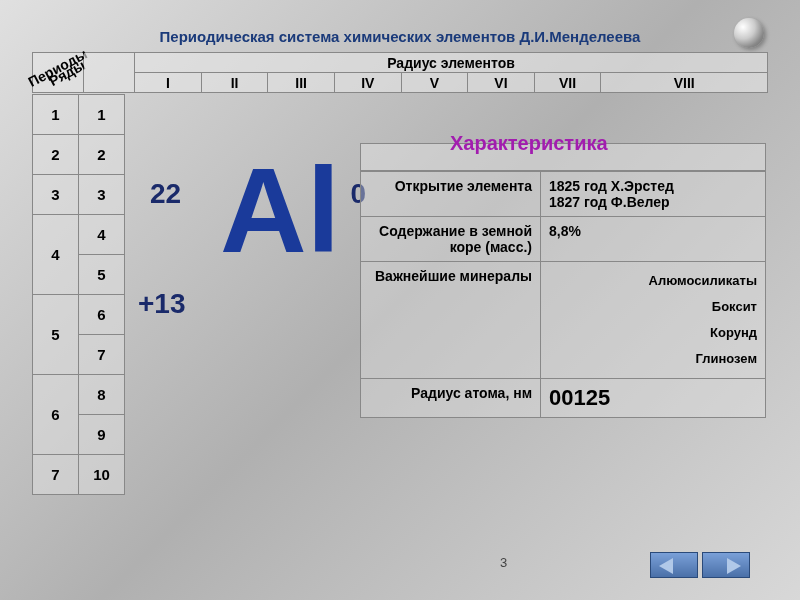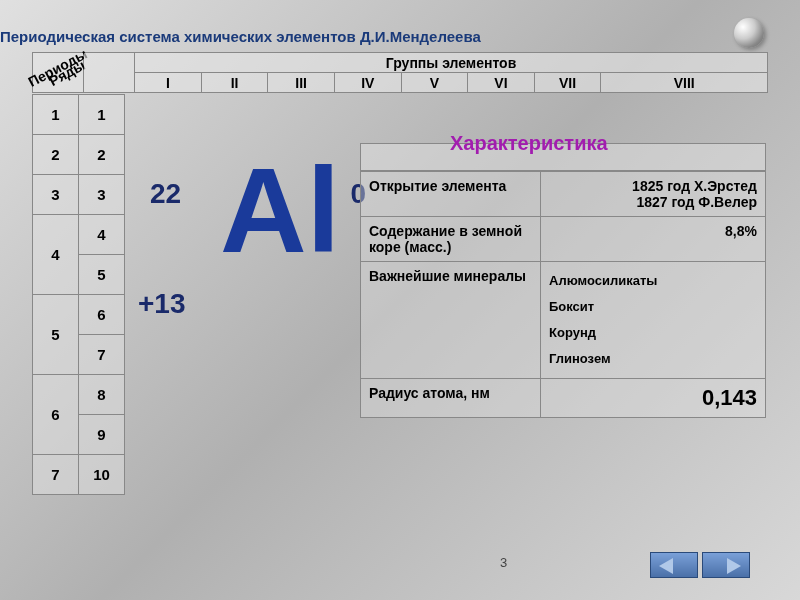--- a/index.html
+++ b/index.html
@@ -5,21 +5,21 @@
   * { box-sizing: border-box; margin: 0; padding: 0; }
   body {
     width: 800px; height: 600px;
     background: linear-gradient(135deg, #e0e0e0 0%, #b0b0b0 50%, #d8d8d8 100%);
     font-family: Arial, sans-serif;
     position: relative;
     overflow: hidden;
   }
   .title {
     position: absolute; top: 28px; left: 0; right: 0;
-    text-align: left; color: #1a3a7a; font-weight: bold; font-size: 15px;
+    text-align: center; color: #1a3a7a; font-weight: bold; font-size: 15px;
   }
   .sphere {
     position: absolute; top: 18px; right: 36px;
     width: 30px; height: 30px; border-radius: 50%;
     background: radial-gradient(circle at 30% 30%, #fff, #ccc 40%, #888 70%, #666);
     box-shadow: 2px 2px 4px rgba(0,0,0,0.3);
   }
   .ptable {
     position: absolute; top: 52px; left: 32px; width: 736px;
     border-collapse: collapse;
@@ -63,24 +63,24 @@
   .char-title {
     position: absolute; top: 132px; left: 450px; color: #a21caf;
     font-weight: bold; font-size: 20px; z-index: 2;
   }
   .char-table {
     position: absolute; top: 171px; left: 360px; width: 406px;
     border-collapse: collapse;
   }
   .char-table td {
     border: 1px solid #888; padding: 6px 8px; font-size: 14px;
-    background: rgba(225,225,225,0.4); vertical-align: top;
+    background: rgba(225,225,225,0.4); vertical-align: top; text-align: right;
   }
   .char-table td:first-child { width: 180px; font-weight: bold; }
-  .char-table .val { text-align: right; font-weight: bold; }
+  .char-table .val { text-align: left; font-weight: bold; }
   .char-table .minerals { font-size: 13px; line-height: 2; font-weight: bold; }
   .char-table .big { font-size: 22px; }
   .slide-num {
     position: absolute; bottom: 30px; left: 500px; font-size: 13px; color: #444;
   }
   .nav {
     position: absolute; bottom: 18px; right: 50px;
   }
   .nav-btn {
     display: inline-block; width: 48px; height: 26px;
@@ -106,21 +106,21 @@
 <div class="sphere"></div>
 
 <table class="ptable">
   <tbody>
       <tr>
     <th rowspan="2" class="diag">
       <span class="top">Ряды</span>
       <span class="bot">Периоды</span>
     </th>
     <th rowspan="2" class="diag" style="width:46px"></th>
-    <th colspan="8" class="groups-head">Группы элементов</th>
+    <th colspan="8" class="groups-head">Радиус элементов</th>
   </tr>
   <tr class="roman">
     <th>I</th>
     <th>II</th>
     <th>III</th>
     <th>IV</th>
     <th>V</th>
     <th>VI</th>
     <th>VII</th>
     <th>VIII</th>
@@ -189,21 +189,21 @@
       <tr>
         <td>Содержание в земной коре (масс.)</td>
         <td class="val">8,8%</td>
       </tr>
       <tr>
         <td>Важнейшие минералы</td>
         <td class="minerals">Алюмосиликаты<br>Боксит<br>Корунд<br>Глинозем</td>
       </tr>
       <tr>
         <td>Радиус атома, нм</td>
-        <td class="val big">0,143</td>
+        <td class="val big">00125</td>
       </tr>
     </tbody>
 </table>
 
 <div class="slide-num">3</div>
 
 <div class="nav">
   <span class="nav-btn left"></span>
   <span class="nav-btn right"></span>
 </div>

